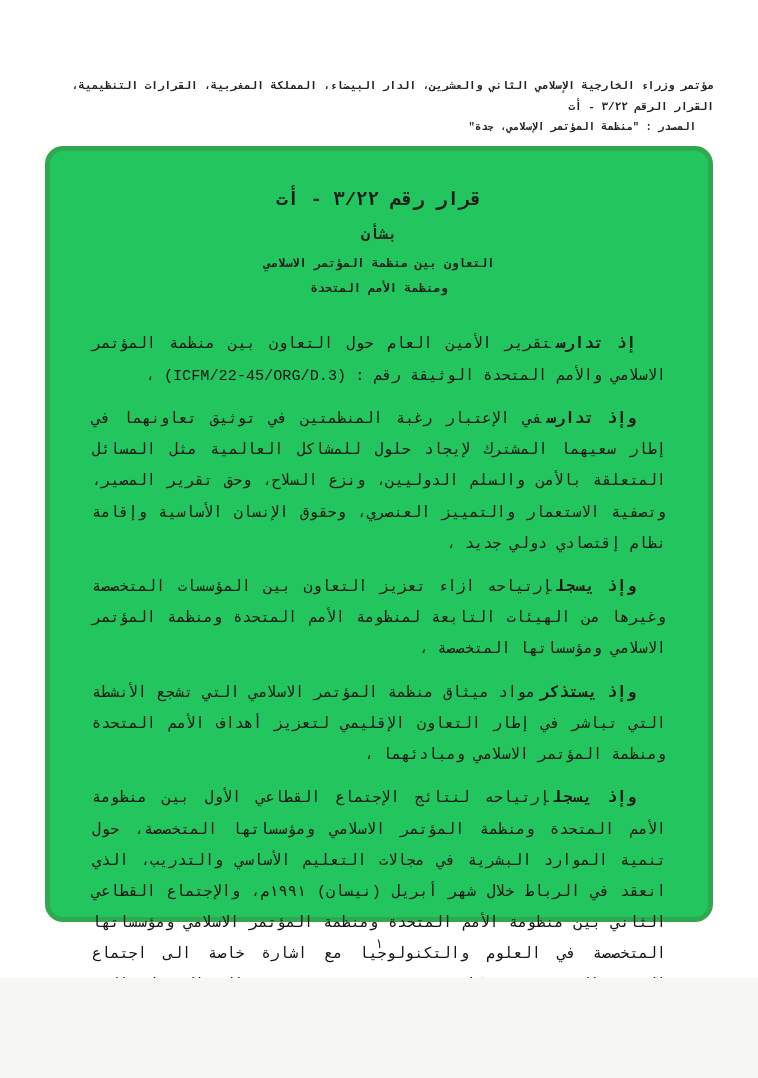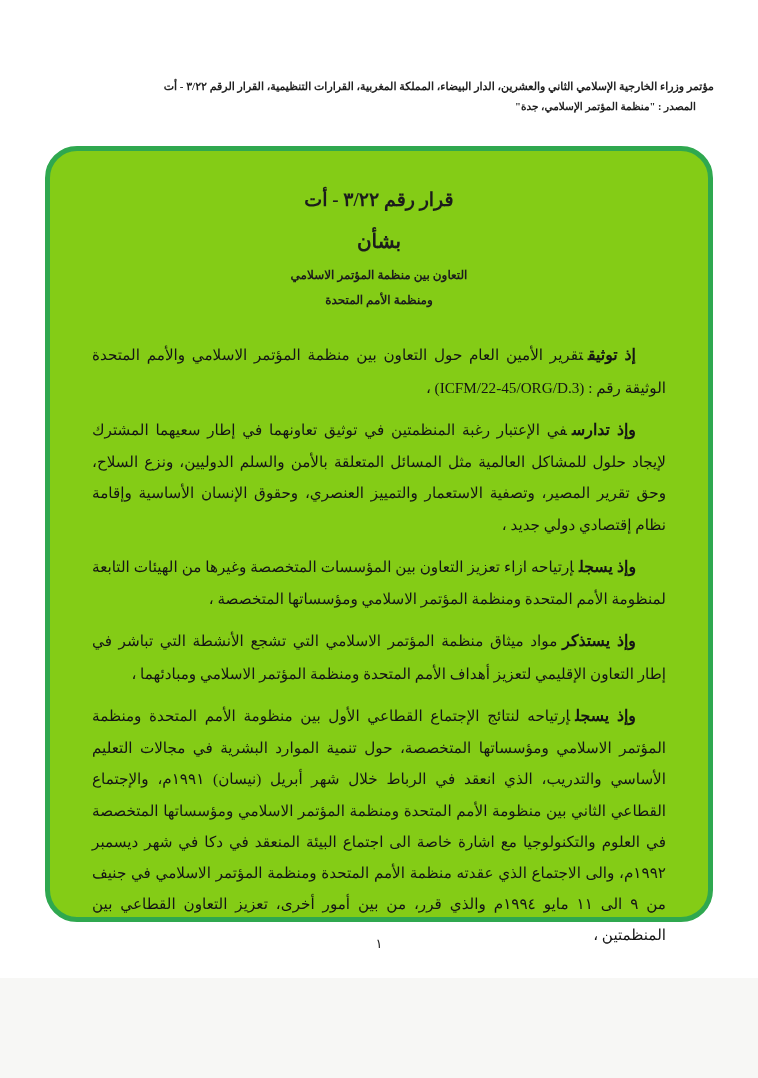--- a/index.html
+++ b/index.html
@@ -6,21 +6,21 @@
     margin: 0;
     padding: 0;
     background: #f7f7f5;
   }
   .page {
     position: relative;
     width: 758px;
     height: 978px;
     margin: 0 auto;
     background: #ffffff;
-    font-family: Liberation Serif, serif;
+    font-family: Liberation Mono, monospace;
     color: #1c1c1c;
     overflow: hidden;
   }
   
   .doc-header {
     position: absolute;
     top: 76px;
     right: 44px;
     left: 40px;
     direction: rtl;
@@ -35,39 +35,39 @@
     font-size: 10.5px;
   }
   
   .doc-frame {
     position: absolute;
     top: 146px;
     left: 45px;
     right: 45px;
     bottom: 56px;
     border: 5px solid #2fa84f;
-    border-radius: 32px;
+    border-radius: 18px;
     box-sizing: border-box;
     padding: 26px 42px 20px 42px;
     direction: rtl;
-    background: #84cc16;
+    background: #22c55e;
   }
   .title-block {
     text-align: center;
     font-weight: bold;
     margin-top: 4px;
     margin-bottom: 26px;
   }
   .title-line-1 {
     font-size: 19px;
     line-height: 2.0;
     letter-spacing: 1px;
   }
   .title-line-2 {
-    font-size: 20px;
+    font-size: 15px;
     line-height: 2.2;
     letter-spacing: 2px;
   }
   .title-line-3, .title-line-4 {
     font-size: 12px;
     line-height: 2.1;
   }
   .body-block {
     direction: rtl;
   }
@@ -111,21 +111,21 @@
       <div class="title-line-1">قرار رقم ٣/٢٢ - أت</div>
       <div class="title-line-2">بشأن</div>
       <div class="title-line-3">التعاون بين منظمة المؤتمر الاسلامي</div>
       <div class="title-line-4">ومنظمة الأمم المتحدة</div>
     </div>
 
     <div class="body-block">
 
 
       <p class="para">
-        <span class="lead">إذ توثيق</span><span>تقرير الأمين العام حول التعاون بين منظمة المؤتمر الاسلامي والأمم المتحدة الوثيقة رقم : (ICFM/22-45/ORG/D.3) ،</span>
+        <span class="lead">إذ تدارس</span><span>تقرير الأمين العام حول التعاون بين منظمة المؤتمر الاسلامي والأمم المتحدة الوثيقة رقم : (ICFM/22-45/ORG/D.3) ،</span>
       </p>
 
       <p class="para">
         <span class="lead">وإذ تدارس</span><span>في الإعتبار رغبة المنظمتين في توثيق تعاونهما في إطار سعيهما المشترك لإيجاد حلول للمشاكل العالمية مثل المسائل المتعلقة بالأمن والسلم الدوليين، ونزع السلاح، وحق تقرير المصير، وتصفية الاستعمار والتمييز العنصري، وحقوق الإنسان الأساسية وإقامة نظام إقتصادي دولي جديد ،</span>
       </p>
 
       <p class="para">
         <span class="lead">وإذ يسجل</span><span>إرتياحه ازاء تعزيز التعاون بين المؤسسات المتخصصة وغيرها من الهيئات التابعة لمنظومة الأمم المتحدة ومنظمة المؤتمر الاسلامي ومؤسساتها المتخصصة ،</span>
       </p>
 

